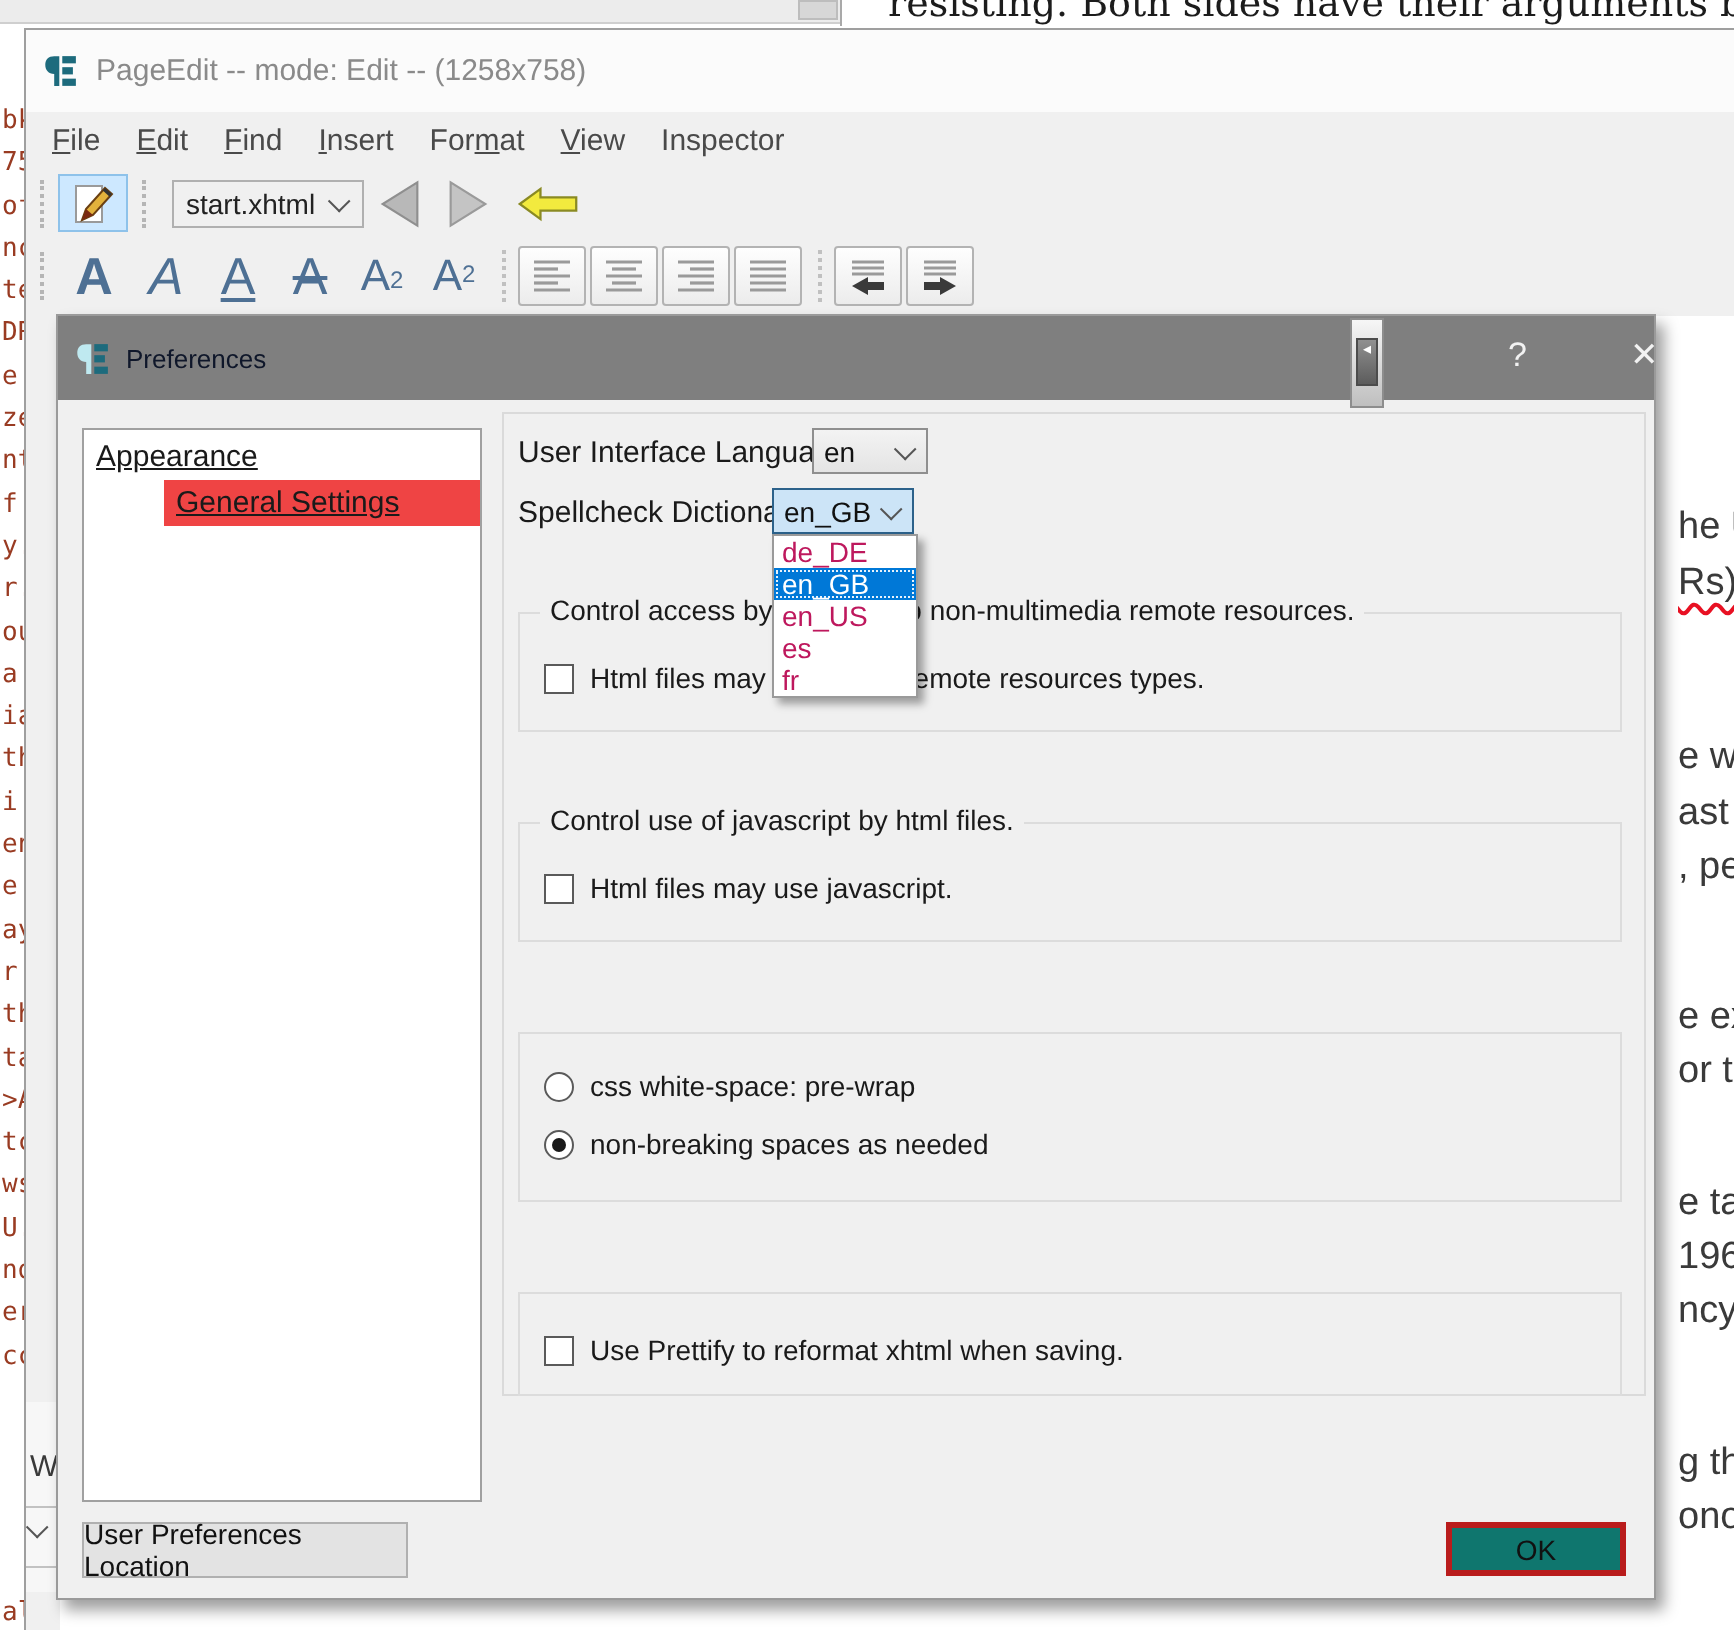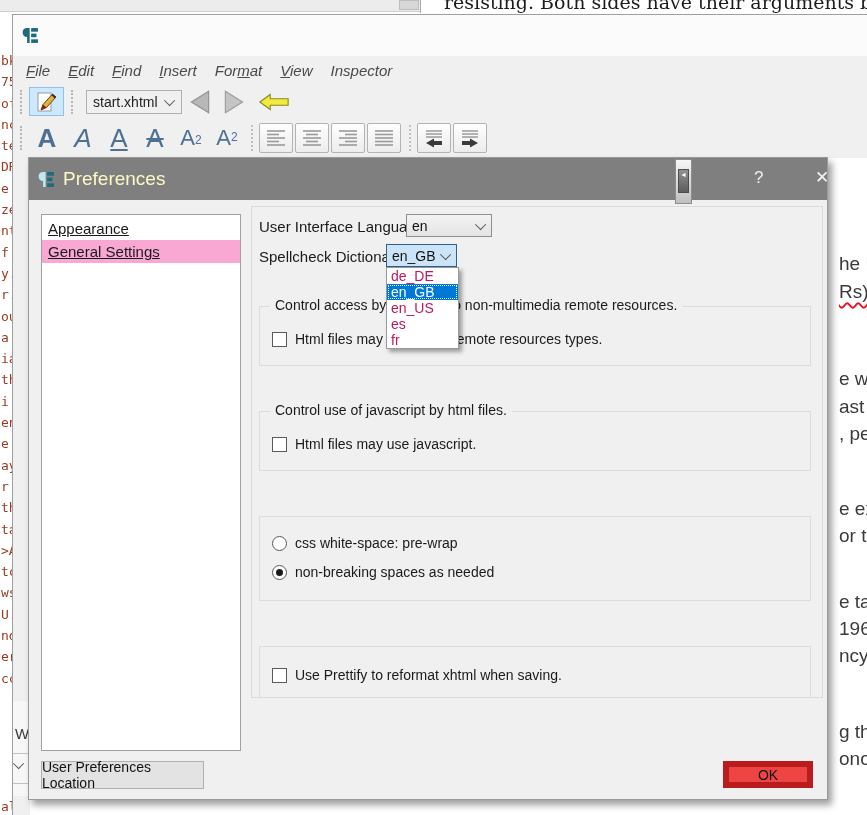--- a/index.html
+++ b/index.html
@@ -14,21 +14,21 @@
   #reader-vline { left:420px; top:0; width:1px; height:13px; background:#a9a9a9; }
   #reader-text { left:444px; top:-9px; font-family:"DejaVu Serif", serif; font-size:19px; color:#1c1c1c; white-space:nowrap; }
   #code-column { left:1px; top:50px; width:12px; font-family:"DejaVu Sans Mono", monospace; font-size:13px; line-height:21.3px; color:#993b22; white-space:pre-line; overflow:hidden; }
   #code-bottom { left:1px; top:799px; font-family:"DejaVu Sans Mono", monospace; font-size:13px; color:#993b22; }
 
   
   #app-window { left:12px; top:14px; width:855px; height:801px; background:#f0f0f0; border-left:1px solid #9f9f9f; border-top:1px solid #9f9f9f; }
   #app-titlebar { left:0; top:0; width:855px; height:41px; background:#fbfbfb; display:flex; align-items:center; }
   #app-title { color:#8a8a8a; font-size:15px; margin-left:9px; }
   .logo { width:17px; height:17px; margin-left:9px; flex:none; }
-  #app-menubar { left:0; top:41px; width:855px; height:29px; background:#f0f0f0; display:flex; align-items:center; padding-left:4px;font-style:italic; }
+  #app-menubar { left:0; top:41px; width:855px; height:29px; background:#f0f0f0; display:flex; align-items:center; padding-left:4px; }
   .menu-item { font-size:15px; color:#4a4a4a; padding:4px 9px; }
   .menu-item .mn { text-decoration:underline; }
 
   #toolbar1 { left:0; top:70px; width:855px; height:33px; background:#f0f0f0; display:flex; align-items:center; }
   #toolbar2 { left:0; top:103px; width:855px; height:40px; background:#f0f0f0; display:flex; align-items:center; }
   .tb-handle { width:4px; height:24px; border-left:2px dotted #b5b5b5; margin:0 5px 0 7px; }
   .tb-sep { width:2px; height:26px; border-left:2px dotted #c0c0c0; margin:0 6px; }
   #edit-btn { width:35px; height:29px; background:#cde8ff; border:1px solid #8ec2ea; display:flex; align-items:center; justify-content:center; }
   #file-combo { width:96px; height:24px; background:#f0f0f0; border:1px solid #b0b0b0; display:flex; align-items:center; padding:0 6px; margin-left:6px; font-size:14px; color:#222; }
   #file-combo .lbl { flex:1; }
@@ -48,29 +48,29 @@
   #corner-widget .line1 { position:absolute; left:0; top:52px; width:17px; height:1px; background:#c2c2c2; }
   #corner-widget .chev2 { position:absolute; left:3px; top:60px; }
   #corner-widget .line2 { position:absolute; left:0; top:82px; width:17px; height:1px; background:#c2c2c2; }
 
   .frag { position:absolute; left:826px; font-size:19px; color:#3a3a3a; white-space:nowrap; }
   .frag.squiggle { text-decoration:underline wavy #e81123 1.5px; text-underline-offset:4px; }
 
   
   #dialog { left:28px; top:157px; width:800px; height:643px; background:#f0f0f0; border:1px solid #9a9a9a; box-shadow:4px 5px 7px rgba(0,0,0,.38); }
   #dlg-titlebar { left:0; top:0; width:798px; height:42px; background:#7f7f7f; display:flex; align-items:center; }
-  #dlg-title { color:#fef9c3; font-size:19px; margin-left:8px; }
+  #dlg-title { color:#0f172a; font-size:13px; margin-left:8px; }
   #dlg-help { position:absolute; left:725px; top:10px; color:#f2f2f2; font-size:17px; }
   #dlg-close { position:absolute; left:786px; top:9px; color:#f2f2f2; font-size:17px; }
   #dlg-splitter { position:absolute; left:646px; top:1px; width:17px; height:45px; background:linear-gradient(#f6f6f6,#bfbfbf); border:1px solid #8d8d8d; }
   #dlg-splitter .thumb { position:absolute; left:2px; top:9px; width:11px; height:24px; background:linear-gradient(#909090,#5c5c5c); border:1px solid #4c4c4c; color:#fff; font-size:8px; line-height:10px; text-align:center; }
 
   #cat-list { left:12px; top:56px; width:200px; height:537px; background:#fff; border:1px solid #a0a0a0; padding-top:2px; }
   .cat-item { height:23px; line-height:23px; font-size:15px; color:#1a1a1a; padding-left:6px;text-decoration:underline; }
-  .cat-item.selected { background:#f9a8d4; }
+  .cat-item.selected { background:#ef4444;margin-left:40px; }
 
   #right-panel { left:222px; top:48px; width:572px; height:492px; border:1px solid #dadada; }
 
   .row-label { position:absolute; font-size:15px; color:#1a1a1a; }
   .combo { position:absolute; height:23px; border:1px solid #8f8f8f; background:linear-gradient(#f3f3f3,#e4e4e4); display:flex; align-items:center; font-size:14px; color:#111; padding:0 5px; }
   .combo .lbl { flex:1; }
   .combo.focused { background:#cce4f7; border:1px solid #2c628b; }
 
   #dd-list { position:absolute; left:357px; top:109px; width:73px; background:#fff; border:1px solid #9a9a9a; box-shadow:3px 3px 4px rgba(0,0,0,.35); z-index:5; }
   .opt { height:16px; line-height:16px; font-size:14px; color:#be185d; padding-left:4px; }
@@ -78,21 +78,21 @@
 
   .groupbox { position:absolute; left:230px; width:552px; border:1px solid #dcdcdc; }
   .group-title { position:absolute; top:-10px; left:10px; background:#f0f0f0; padding:0 5px; font-size:14px; color:#1a1a1a; }
   .check-row, .radio-row { position:absolute; left:12px; display:flex; align-items:center; }
   .checkbox { width:15px; height:15px; background:#fff; border:1px solid #5a5a5a; flex:none; }
   .radio { width:15px; height:15px; background:#fff; border:1px solid #5a5a5a; border-radius:50%; flex:none; position:relative; }
   .radio.on::after { content:""; position:absolute; left:3px; top:3px; width:7px; height:7px; border-radius:50%; background:#1a1a1a; }
   .ctl-label { font-size:14px; color:#1a1a1a; margin-left:8px; }
 
   .dlg-btn { position:absolute; background:#e3e3e3; border:1px solid #b0b0b0; font-size:14px; color:#111; display:flex; align-items:center; justify-content:center; }
-  #ok-btn { border:6px solid #b91c1c; background:#ef4444; }
+  #ok-btn { border:3px solid #b91c1c; background:#0f766e; }
 
   svg { display:block; }
 </style>
 </head>
 <body>
 
 <div id="reader-strip" class="abs">
   <div id="reader-toolbar" class="abs"></div>
   <div id="reader-scroll-square" class="abs"></div>
   <div id="reader-vline" class="abs"></div>
@@ -132,20 +132,21 @@
 
 <div id="app-window" class="abs">
 
   <div id="app-titlebar" class="abs">
     <svg class="logo" viewBox="0 0 16 16">
       <path fill="#1d6b7d" d="M7.2 1 L7.2 15 L4.8 15 L4.8 9.4 C2.1 9.4 0.6 7.6 0.6 5.1 C0.6 2.6 2.1 1 4.8 1 Z"></path>
       <rect fill="#1d6b7d" x="8.6" y="1" width="6.4" height="3.4"></rect>
       <rect fill="#1d6b7d" x="8.6" y="6.2" width="5.0" height="3.4"></rect>
       <rect fill="#1d6b7d" x="8.6" y="11.6" width="6.4" height="3.4"></rect>
     </svg>
+    <span id="app-title">PageEdit -- mode: Edit -- (1258x758)</span>
   </div>
 
   <div id="app-menubar" class="abs">
     <div class="menu-item"><span></span><span class="mn">F</span><span>ile</span></div>
     <div class="menu-item"><span></span><span class="mn">E</span><span>dit</span></div>
     <div class="menu-item"><span></span><span class="mn">F</span><span>ind</span></div>
     <div class="menu-item"><span></span><span class="mn">I</span><span>nsert</span></div>
     <div class="menu-item"><span>For</span><span class="mn">m</span><span>at</span></div>
     <div class="menu-item"><span></span><span class="mn">V</span><span>iew</span></div>
     <div class="menu-item"><span>Inspector</span><span class="mn"></span><span></span></div>
@@ -306,21 +307,21 @@
   <span id="dlg-close">✕</span>
 
   <div id="cat-list" class="abs">
     <div class="cat-item">Appearance</div>
     <div class="cat-item selected">General Settings</div>
   </div>
 
   <div id="right-panel" class="abs"></div>
 
   <span class="row-label" style="left:230px; top:60px">User Interface Language:</span>
-  <div class="combo" style="left:377px; top:56px; width:86px">
+  <div class="combo" style="left:377px; top:56px; width:58px">
     <span class="lbl">en</span>
     <span class="chev"></span>
   </div>
 
   <span class="row-label" style="left:230px; top:90px">Spellcheck Dictionary:</span>
   <div class="combo focused" style="left:357px; top:86px; width:71px">
     <span class="lbl">en_GB</span>
     <span class="chev"></span>
   </div>
 

